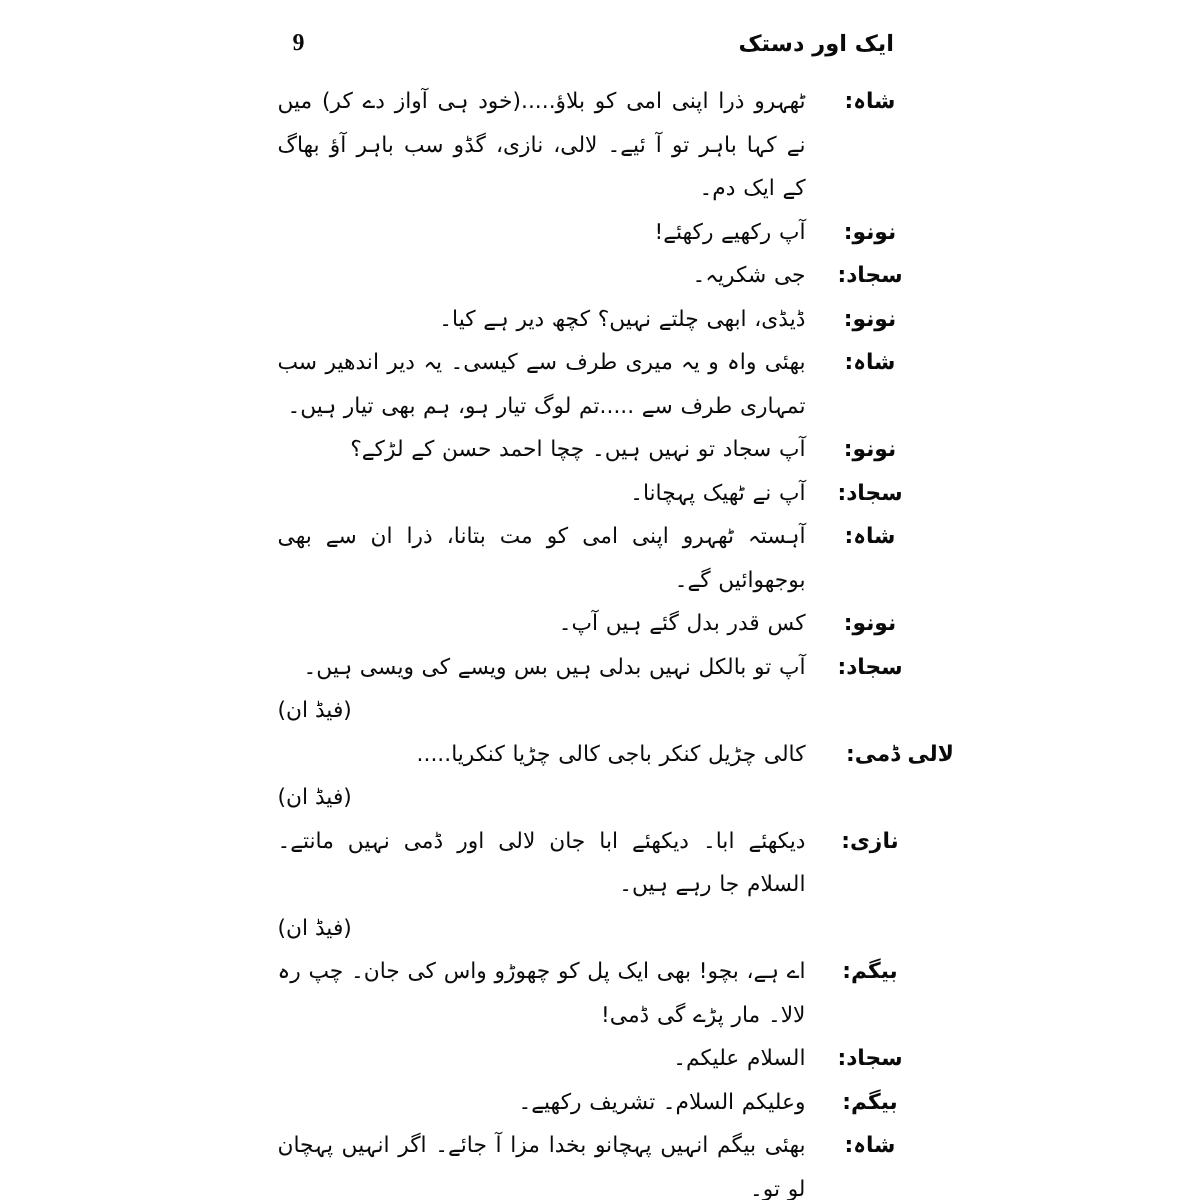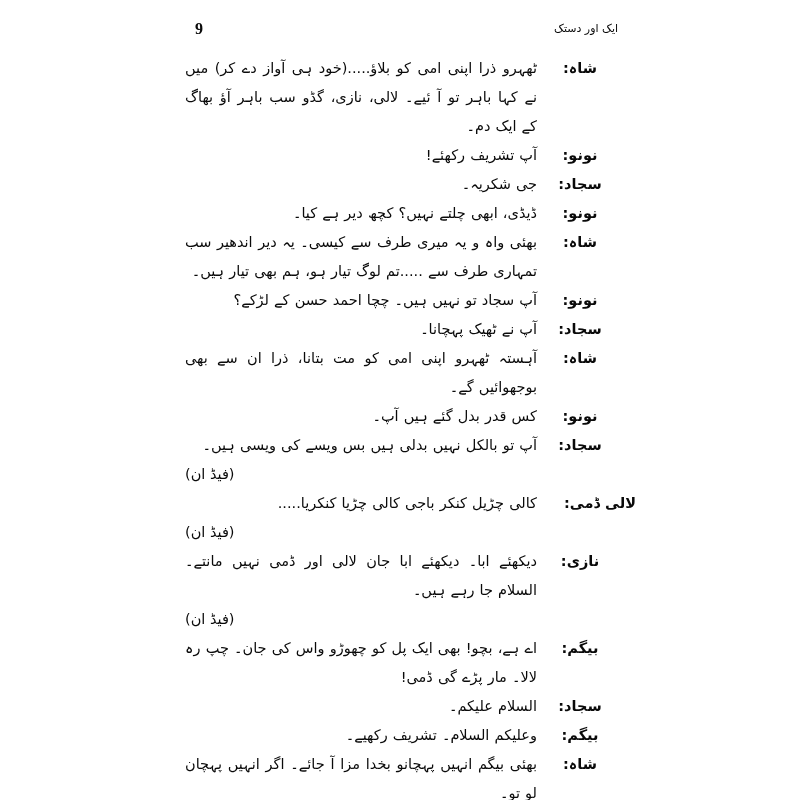--- a/index.html
+++ b/index.html
@@ -22,27 +22,27 @@
   
   .running-head {
     position: absolute;
     top: 14px;
     left: 0;
     right: 0;
     height: 30px;
   }
   .book-title {
     position: absolute;
-    right: 182px;
+    right: 204px;
     top: 0;
-    font-size: 11px;
+    font-size: 15px;
     line-height: 30px;
     letter-spacing: 0.2px;
     white-space: nowrap;
-    font-weight: 400;
+    font-weight: 700;
     direction: rtl;
   }
   .folio {
     position: absolute;
     left: 195px;
     top: 0;
     font-size: 16px;
     line-height: 30px;
     font-weight: 700;
     font-family: "Liberation Serif", "DejaVu Serif", serif;
@@ -115,21 +115,21 @@
     <div class="folio">9</div>
   </div>
 
   <div class="script" id="script-body">
       <div class="line-row">
         <div class="speaker">شاہ:</div>
         <div class="dialogue">ٹھہرو ذرا اپنی امی کو بلاؤ.....(خود ہی آواز دے کر) میں نے کہا باہر تو آ ئیے۔ لالی، نازی، گڈو سب باہر آؤ بھاگ کے ایک دم۔</div>
       </div>
       <div class="line-row">
         <div class="speaker">نونو:</div>
-        <div class="dialogue single">آپ تشریف رکھئے!</div>
+        <div class="dialogue single">آپ رکھیے رکھئے!</div>
       </div>
       <div class="line-row">
         <div class="speaker">سجاد:</div>
         <div class="dialogue single">جی شکریہ۔</div>
       </div>
       <div class="line-row">
         <div class="speaker">نونو:</div>
         <div class="dialogue single">ڈیڈی، ابھی چلتے نہیں؟ کچھ دیر ہے کیا۔</div>
       </div>
       <div class="line-row">

